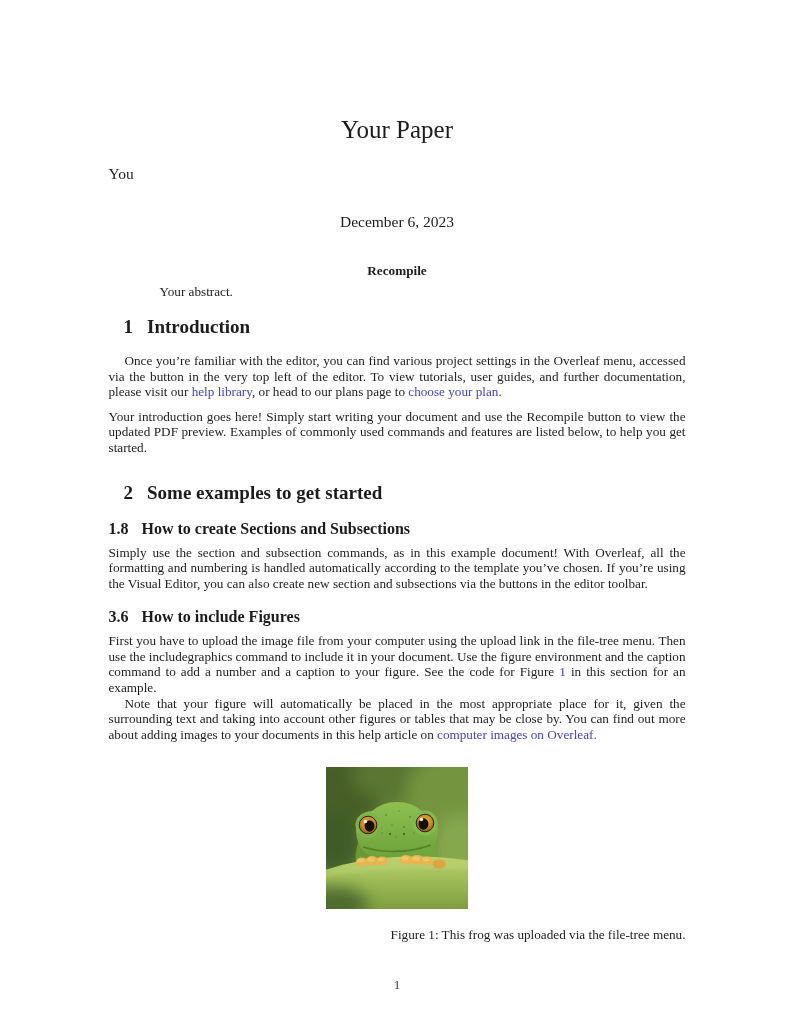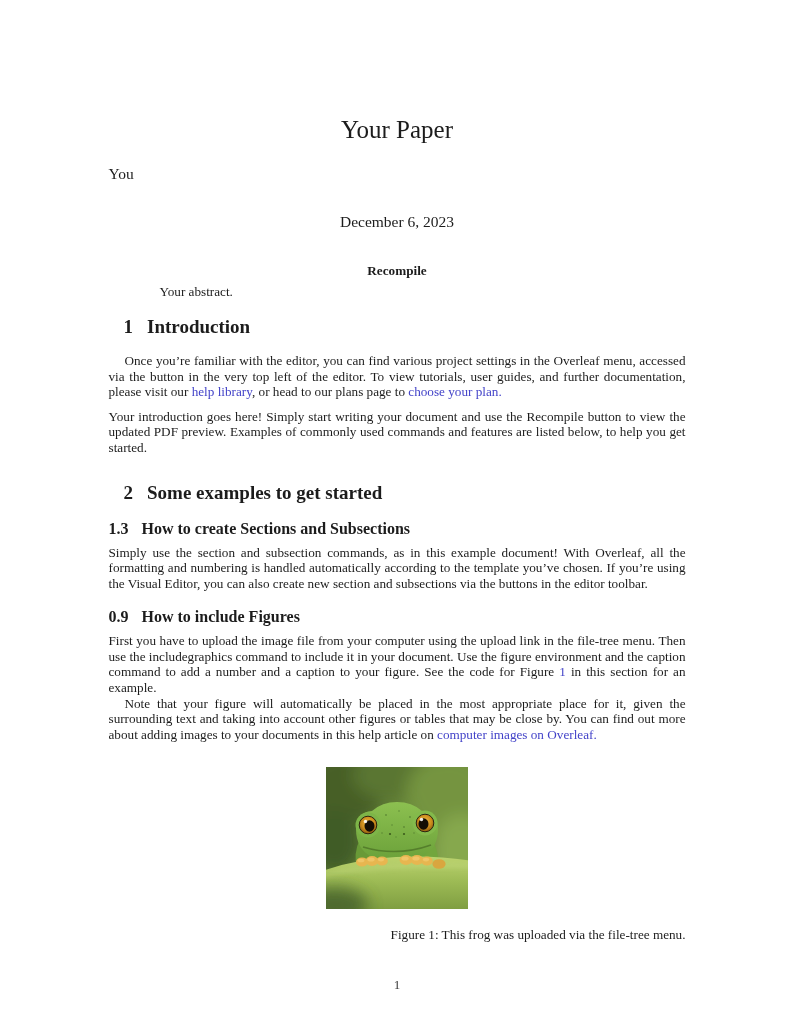--- a/index.html
+++ b/index.html
@@ -59,25 +59,25 @@
     <p class="abs-body">Your abstract.</p>
 
     <h2 class="section s1"><span class="num">1</span><span>Introduction</span></h2>
 
     <p class="body indent"><span>Once you’re familiar with the editor, you can find various project settings in the Overleaf menu, accessed via the button in the very top left of the editor. To view tutorials, user guides, and further documentation, please visit our </span><a class="link">help library</a><span>, or head to our plans page to </span><a class="link">choose your plan.</a></p>
 
     <p class="body first">Your introduction goes here! Simply start writing your document and use the Recompile button to view the updated PDF preview. Examples of commonly used commands and features are listed below, to help you get started.</p>
 
     <h2 class="section s2"><span class="num">2</span><span>Some examples to get started</span></h2>
 
-    <h3 class="subsection s21"><span class="num">1.3</span><span>How to create Sections and Subsections</span></h3>
+    <h3 class="subsection s21"><span class="num">1.8</span><span>How to create Sections and Subsections</span></h3>
 
     <p class="body after-h3">Simply use the section and subsection commands, as in this example document! With Overleaf, all the formatting and numbering is handled automatically according to the template you’ve chosen. If you’re using the Visual Editor, you can also create new section and subsections via the buttons in the editor toolbar.</p>
 
-    <h3 class="subsection s22"><span class="num">0.9</span><span>How to include Figures</span></h3>
+    <h3 class="subsection s22"><span class="num">3.6</span><span>How to include Figures</span></h3>
 
     <p class="body after-h3"><span>First you have to upload the image file from your computer using the upload link in the file-tree menu. Then use the includegraphics command to include it in your document. Use the figure environment and the caption command to add a number and a caption to your figure. See the code for Figure </span><a class="link">1</a><span> in this section for an example.</span></p>
 
     <p class="body indent"><span>Note that your figure will automatically be placed in the most appropriate place for it, given the surrounding text and taking into account other figures or tables that may be close by. You can find out more about adding images to your documents in this help article on </span><a class="link">computer images on Overleaf.</a></p>
 
     <figure class="fig">
       <svg width="142" height="142" viewBox="0 0 142 142" role="img">
         <defs>
           <filter id="b1" x="-40%" y="-40%" width="180%" height="180%">
               <feGaussianBlur stdDeviation="8"></feGaussianBlur>

